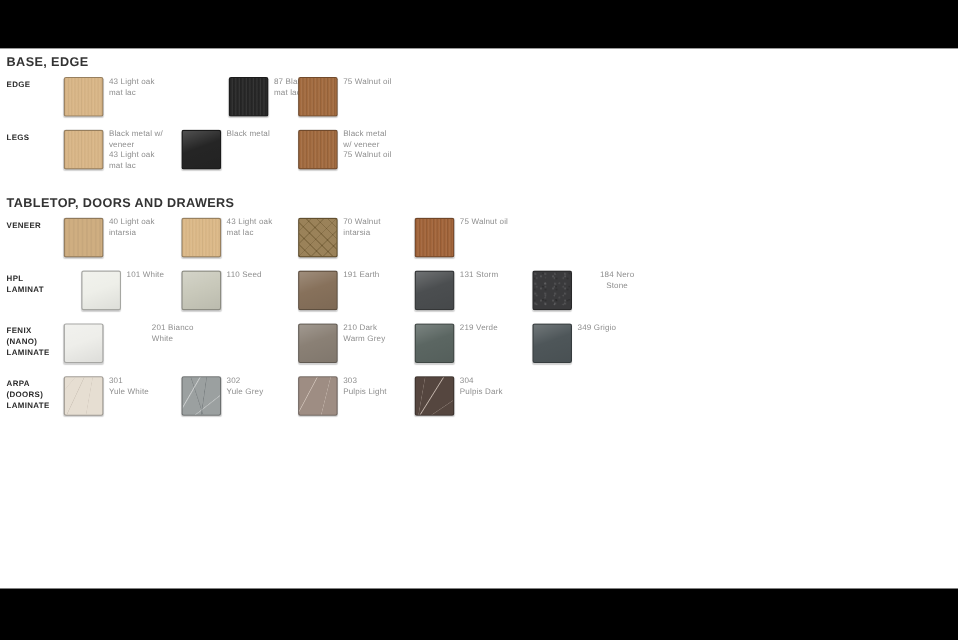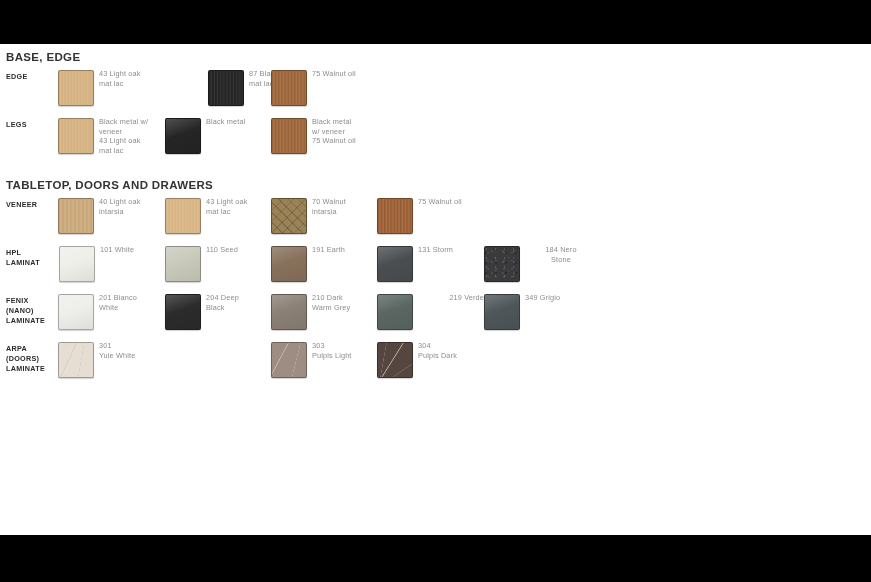--- a/index.html
+++ b/index.html
@@ -291,21 +291,21 @@
               <div class="swatch-cell" style="left: 377px;">
                 <div class="swatch" style="background: rgb(163, 101, 58);">
                   <div class="tex grain-v-fine"></div>
                 </div>
                 <div class="swatch-label" style="white-space: pre-line;">75 Walnut oil</div>
               </div>
             </div>
             <div class="row">
               <div class="row-label" style="white-space: pre-line;">HPL
 LAMINAT</div>
-              <div class="swatch-cell" style="left: 59px;">
+              <div class="swatch-cell" style="left: 74px;">
                 <div class="swatch" style="background: rgb(238, 239, 233);">
                   <div class="tex sheen"></div>
                 </div>
                 <div class="swatch-label" style="white-space: pre-line;">101 White</div>
               </div>
               <div class="swatch-cell" style="left: 165px;">
                 <div class="swatch" style="background: rgb(201, 201, 187);">
                   <div class="tex sheen"></div>
                 </div>
                 <div class="swatch-label" style="white-space: pre-line;">110 Seed</div>
@@ -331,61 +331,61 @@
               </div>
             </div>
             <div class="row">
               <div class="row-label" style="white-space: pre-line;">FENIX
 (NANO)
 LAMINATE</div>
               <div class="swatch-cell" style="left: 58px;">
                 <div class="swatch" style="background: rgb(238, 238, 234);">
                   <div class="tex sheen"></div>
                 </div>
-                <div class="swatch-label wide" style="white-space: pre-line;">201 Bianco
+                <div class="swatch-label wide" style="white-space: pre-line; margin-left: 39px;">201 Bianco
 White</div>
-              </div>
-              <div class="swatch-cell" style="left: 165px;">
-                <div class="swatch" style="background: rgb(43, 43, 43);">
-                  <div class="tex sheen"></div>
-                </div>
-                <div class="swatch-label wide" style="white-space: pre-line;">204 Deep
-Black</div>
               </div>
               <div class="swatch-cell" style="left: 271px;">
                 <div class="swatch" style="background: rgb(138, 128, 117);">
                   <div class="tex sheen"></div>
                 </div>
                 <div class="swatch-label wide" style="white-space: pre-line;">210 Dark
 Warm Grey</div>
               </div>
               <div class="swatch-cell" style="left: 377px;">
                 <div class="swatch" style="background: rgb(91, 102, 98);">
                   <div class="tex sheen"></div>
                 </div>
-                <div class="swatch-label" style="white-space: pre-line; text-align: right;">219 Verde</div>
+                <div class="swatch-label" style="white-space: pre-line;">219 Verde</div>
               </div>
               <div class="swatch-cell" style="left: 484px;">
                 <div class="swatch" style="background: rgb(78, 86, 89);">
                   <div class="tex sheen"></div>
                 </div>
                 <div class="swatch-label" style="white-space: pre-line;">349 Grigio</div>
               </div>
             </div>
             <div class="row">
               <div class="row-label" style="white-space: pre-line;">ARPA
 (DOORS)
 LAMINATE</div>
               <div class="swatch-cell" style="left: 58px;">
                 <div class="swatch" style="background: rgb(230, 222, 210);">
                   <div class="tex marble-light"></div>
                 </div>
                 <div class="swatch-label wide" style="white-space: pre-line;">301
 Yule White</div>
               </div>
+              <div class="swatch-cell" style="left: 165px;">
+                <div class="swatch" style="background: rgb(155, 160, 160);">
+                  <div class="tex marble-grey"></div>
+                </div>
+                <div class="swatch-label wide" style="white-space: pre-line;">302
+Yule Grey</div>
+              </div>
               <div class="swatch-cell" style="left: 271px;">
                 <div class="swatch" style="background: rgb(158, 141, 131);">
                   <div class="tex marble-vein"></div>
                 </div>
                 <div class="swatch-label wide" style="white-space: pre-line;">303
 Pulpis Light</div>
               </div>
               <div class="swatch-cell" style="left: 377px;">
                 <div class="swatch" style="background: rgb(85, 70, 63);">
                   <div class="tex marble-dark-vein"></div>

